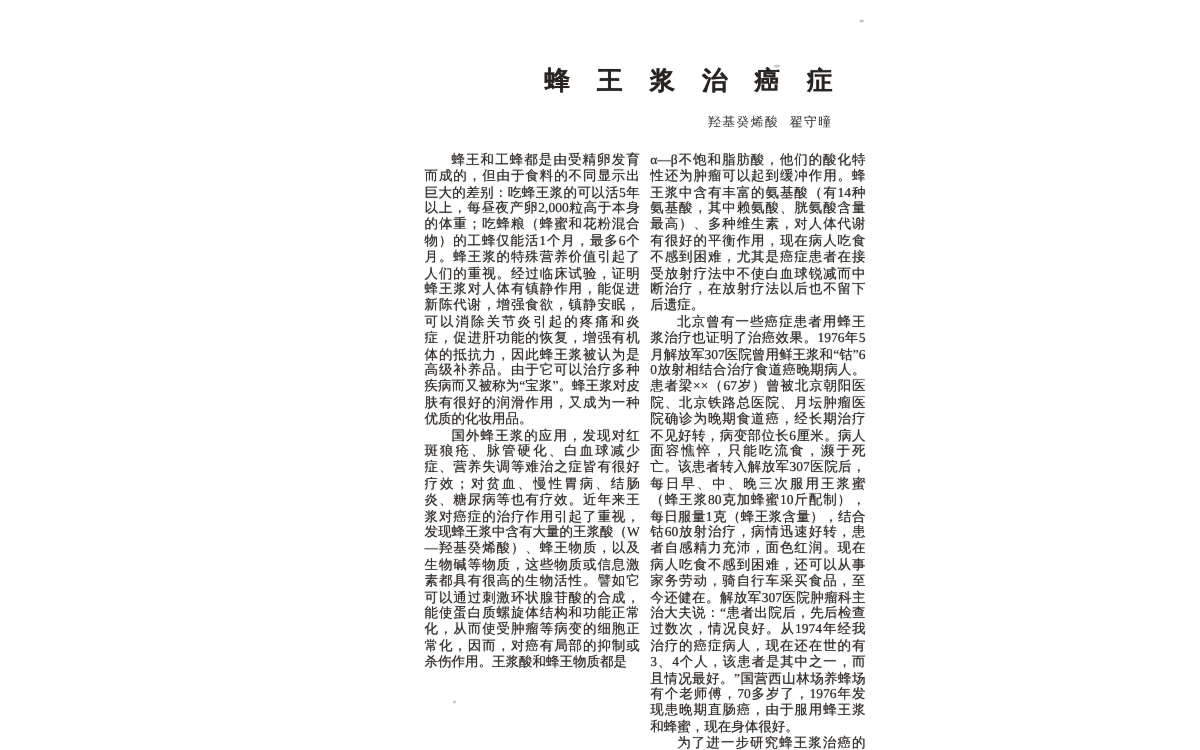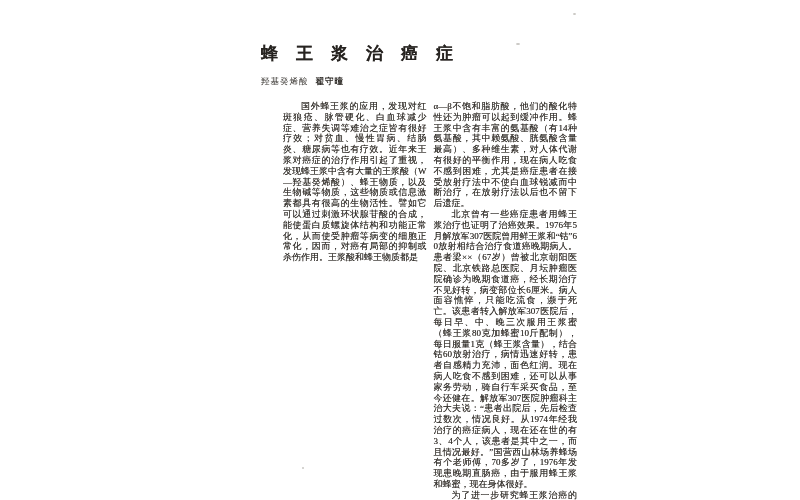--- a/index.html
+++ b/index.html
@@ -21,40 +21,40 @@
     position: absolute;
     left: 283px;
     top: 0;
     width: 294px;
     height: 500px;
     background: transparent;
     color: #33302c;
   }
   .header {
     transform: translateX(-22px);
-    text-align: left;
+    text-align: right;
   }
   h1.title {
     margin: 42px 0 0 0;
     font-size: 17px;
     font-weight: bold;
     color: #262320;
     letter-spacing: 18px;
     margin-right: -18px;
     white-space: nowrap;
     text-shadow: 0 0 0.5px rgba(40,36,32,0.75);
   }
   .byline {
     margin-top: 11px;
     font-size: 8.5px;
     color: #3a3733;
     letter-spacing: 1px;
   }
   .byline .author {
-    font-weight: bold;
+    font-weight: normal;
     margin-left: 7px;
     color: #2c2925;
   }
   .columns {
     display: flex;
     gap: 7px;
     margin-top: 13px;
   }
   .col {
     width: 143.5px;
@@ -90,20 +90,21 @@
 
     <div class="header">
       <h1 class="title">蜂王浆治癌症</h1>
       <div class="byline">
         <span>羟基癸烯酸</span><span class="author">翟守曈</span>
       </div>
     </div>
 
     <div class="columns">
       <div class="col">
+        <p>蜂王和工蜂都是由受精卵发育而成的，但由于食料的不同显示出巨大的差别：吃蜂王浆的可以活5年以上，每昼夜产卵2,000粒高于本身的体重；吃蜂粮（蜂蜜和花粉混合物）的工蜂仅能活1个月，最多6个月。蜂王浆的特殊营养价值引起了人们的重视。经过临床试验，证明蜂王浆对人体有镇静作用，能促进新陈代谢，增强食欲，镇静安眠，可以消除关节炎引起的疼痛和炎症，促进肝功能的恢复，增强有机体的抵抗力，因此蜂王浆被认为是高级补养品。由于它可以治疗多种疾病而又被称为“宝浆”。蜂王浆对皮肤有很好的润滑作用，又成为一种优质的化妆用品。</p>
         <p>国外蜂王浆的应用，发现对红斑狼疮、脉管硬化、白血球减少症、营养失调等难治之症皆有很好疗效；对贫血、慢性胃病、结肠炎、糖尿病等也有疗效。近年来王浆对癌症的治疗作用引起了重视，发现蜂王浆中含有大量的王浆酸（W—羟基癸烯酸）、蜂王物质，以及生物碱等物质，这些物质或信息激素都具有很高的生物活性。譬如它可以通过刺激环状腺苷酸的合成，能使蛋白质螺旋体结构和功能正常化，从而使受肿瘤等病变的细胞正常化，因而，对癌有局部的抑制或杀伤作用。王浆酸和蜂王物质都是</p>
       </div>
       <div class="col">
         <p class="no-indent">α—β不饱和脂肪酸，他们的酸化特性还为肿瘤可以起到缓冲作用。蜂王浆中含有丰富的氨基酸（有14种氨基酸，其中赖氨酸、胱氨酸含量最高）、多种维生素，对人体代谢有很好的平衡作用，现在病人吃食不感到困难，尤其是癌症患者在接受放射疗法中不使白血球锐减而中断治疗，在放射疗法以后也不留下后遗症。</p>
         <p>北京曾有一些癌症患者用蜂王浆治疗也证明了治癌效果。1976年5月解放军307医院曾用鲜王浆和“钴”60放射相结合治疗食道癌晚期病人。患者梁××（67岁）曾被北京朝阳医院、北京铁路总医院、月坛肿瘤医院确诊为晚期食道癌，经长期治疗不见好转，病变部位长6厘米。病人面容憔悴，只能吃流食，濒于死亡。该患者转入解放军307医院后，每日早、中、晚三次服用王浆蜜（蜂王浆80克加蜂蜜10斤配制），每日服量1克（蜂王浆含量），结合钴60放射治疗，病情迅速好转，患者自感精力充沛，面色红润。现在病人吃食不感到困难，还可以从事家务劳动，骑自行车采买食品，至今还健在。解放军307医院肿瘤科主治大夫说：“患者出院后，先后检查过数次，情况良好。从1974年经我治疗的癌症病人，现在还在世的有3、4个人，该患者是其中之一，而且情况最好。”国营西山林场养蜂场有个老师傅，70多岁了，1976年发现患晚期直肠癌，由于服用蜂王浆和蜂蜜，现在身体很好。</p>
         <p>为了进一步研究蜂王浆治癌的作用，摸索服用剂量和服用方法，我市有4个医院正在作进一步研究。</p>
       </div>
     </div>
 
   </div>

